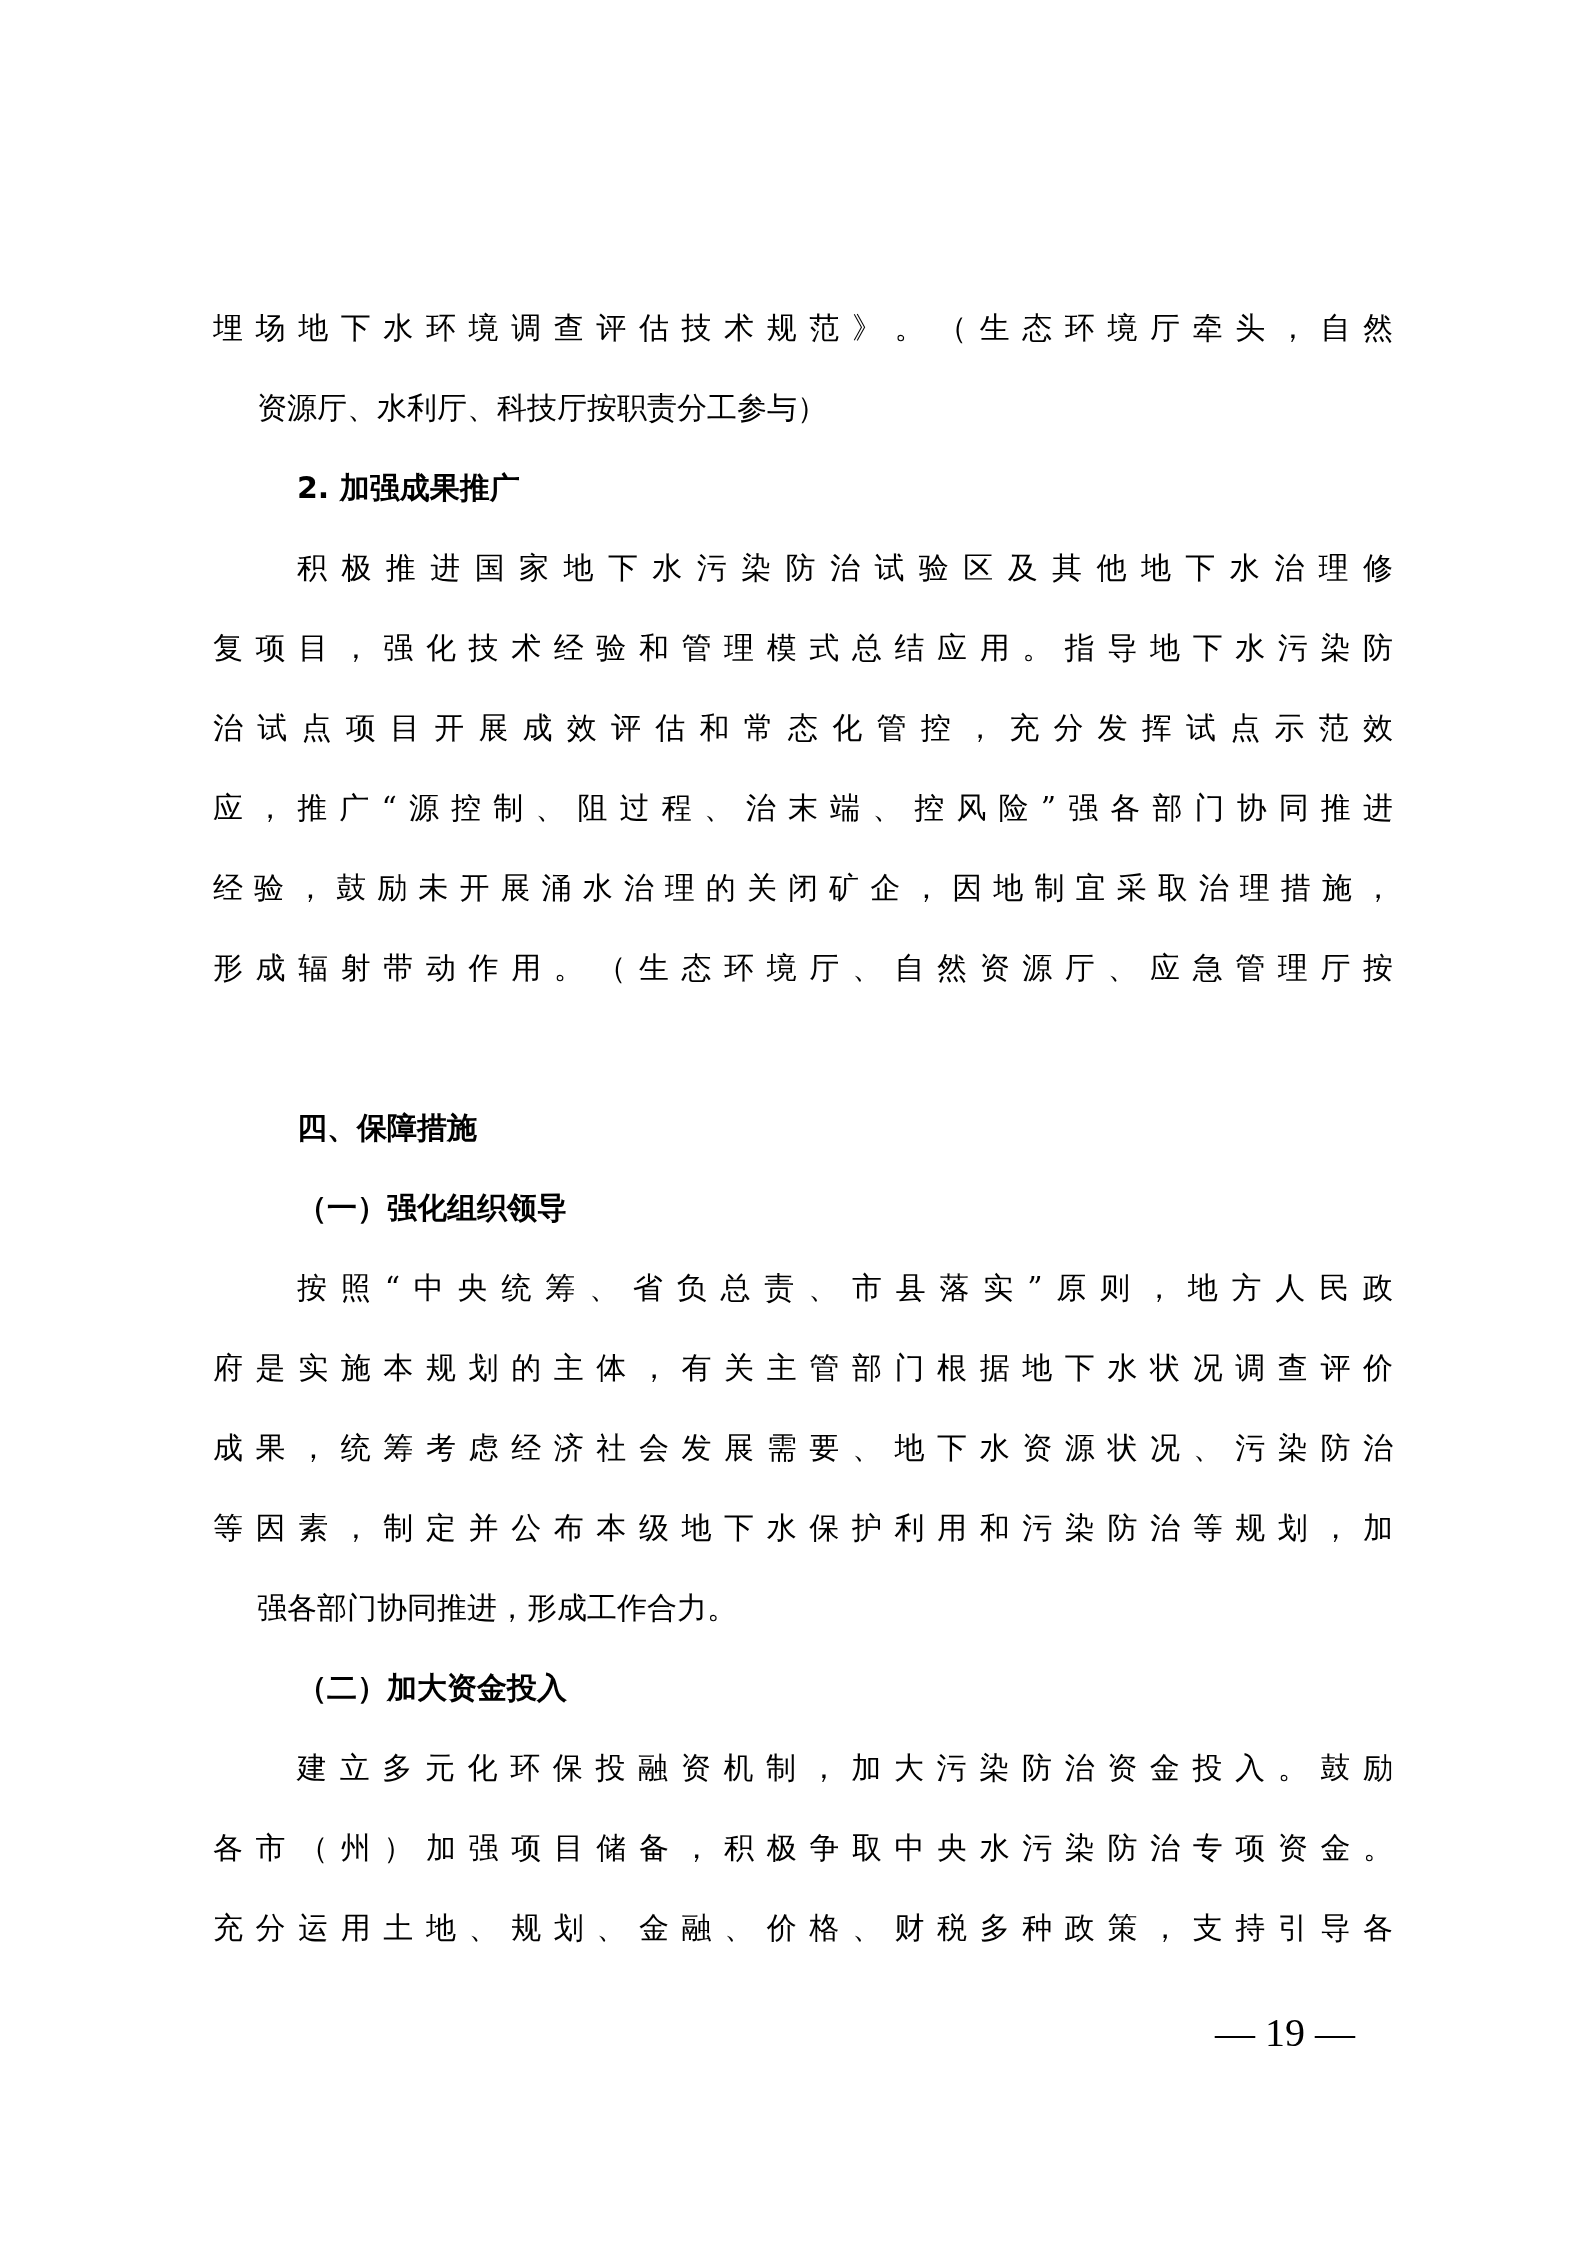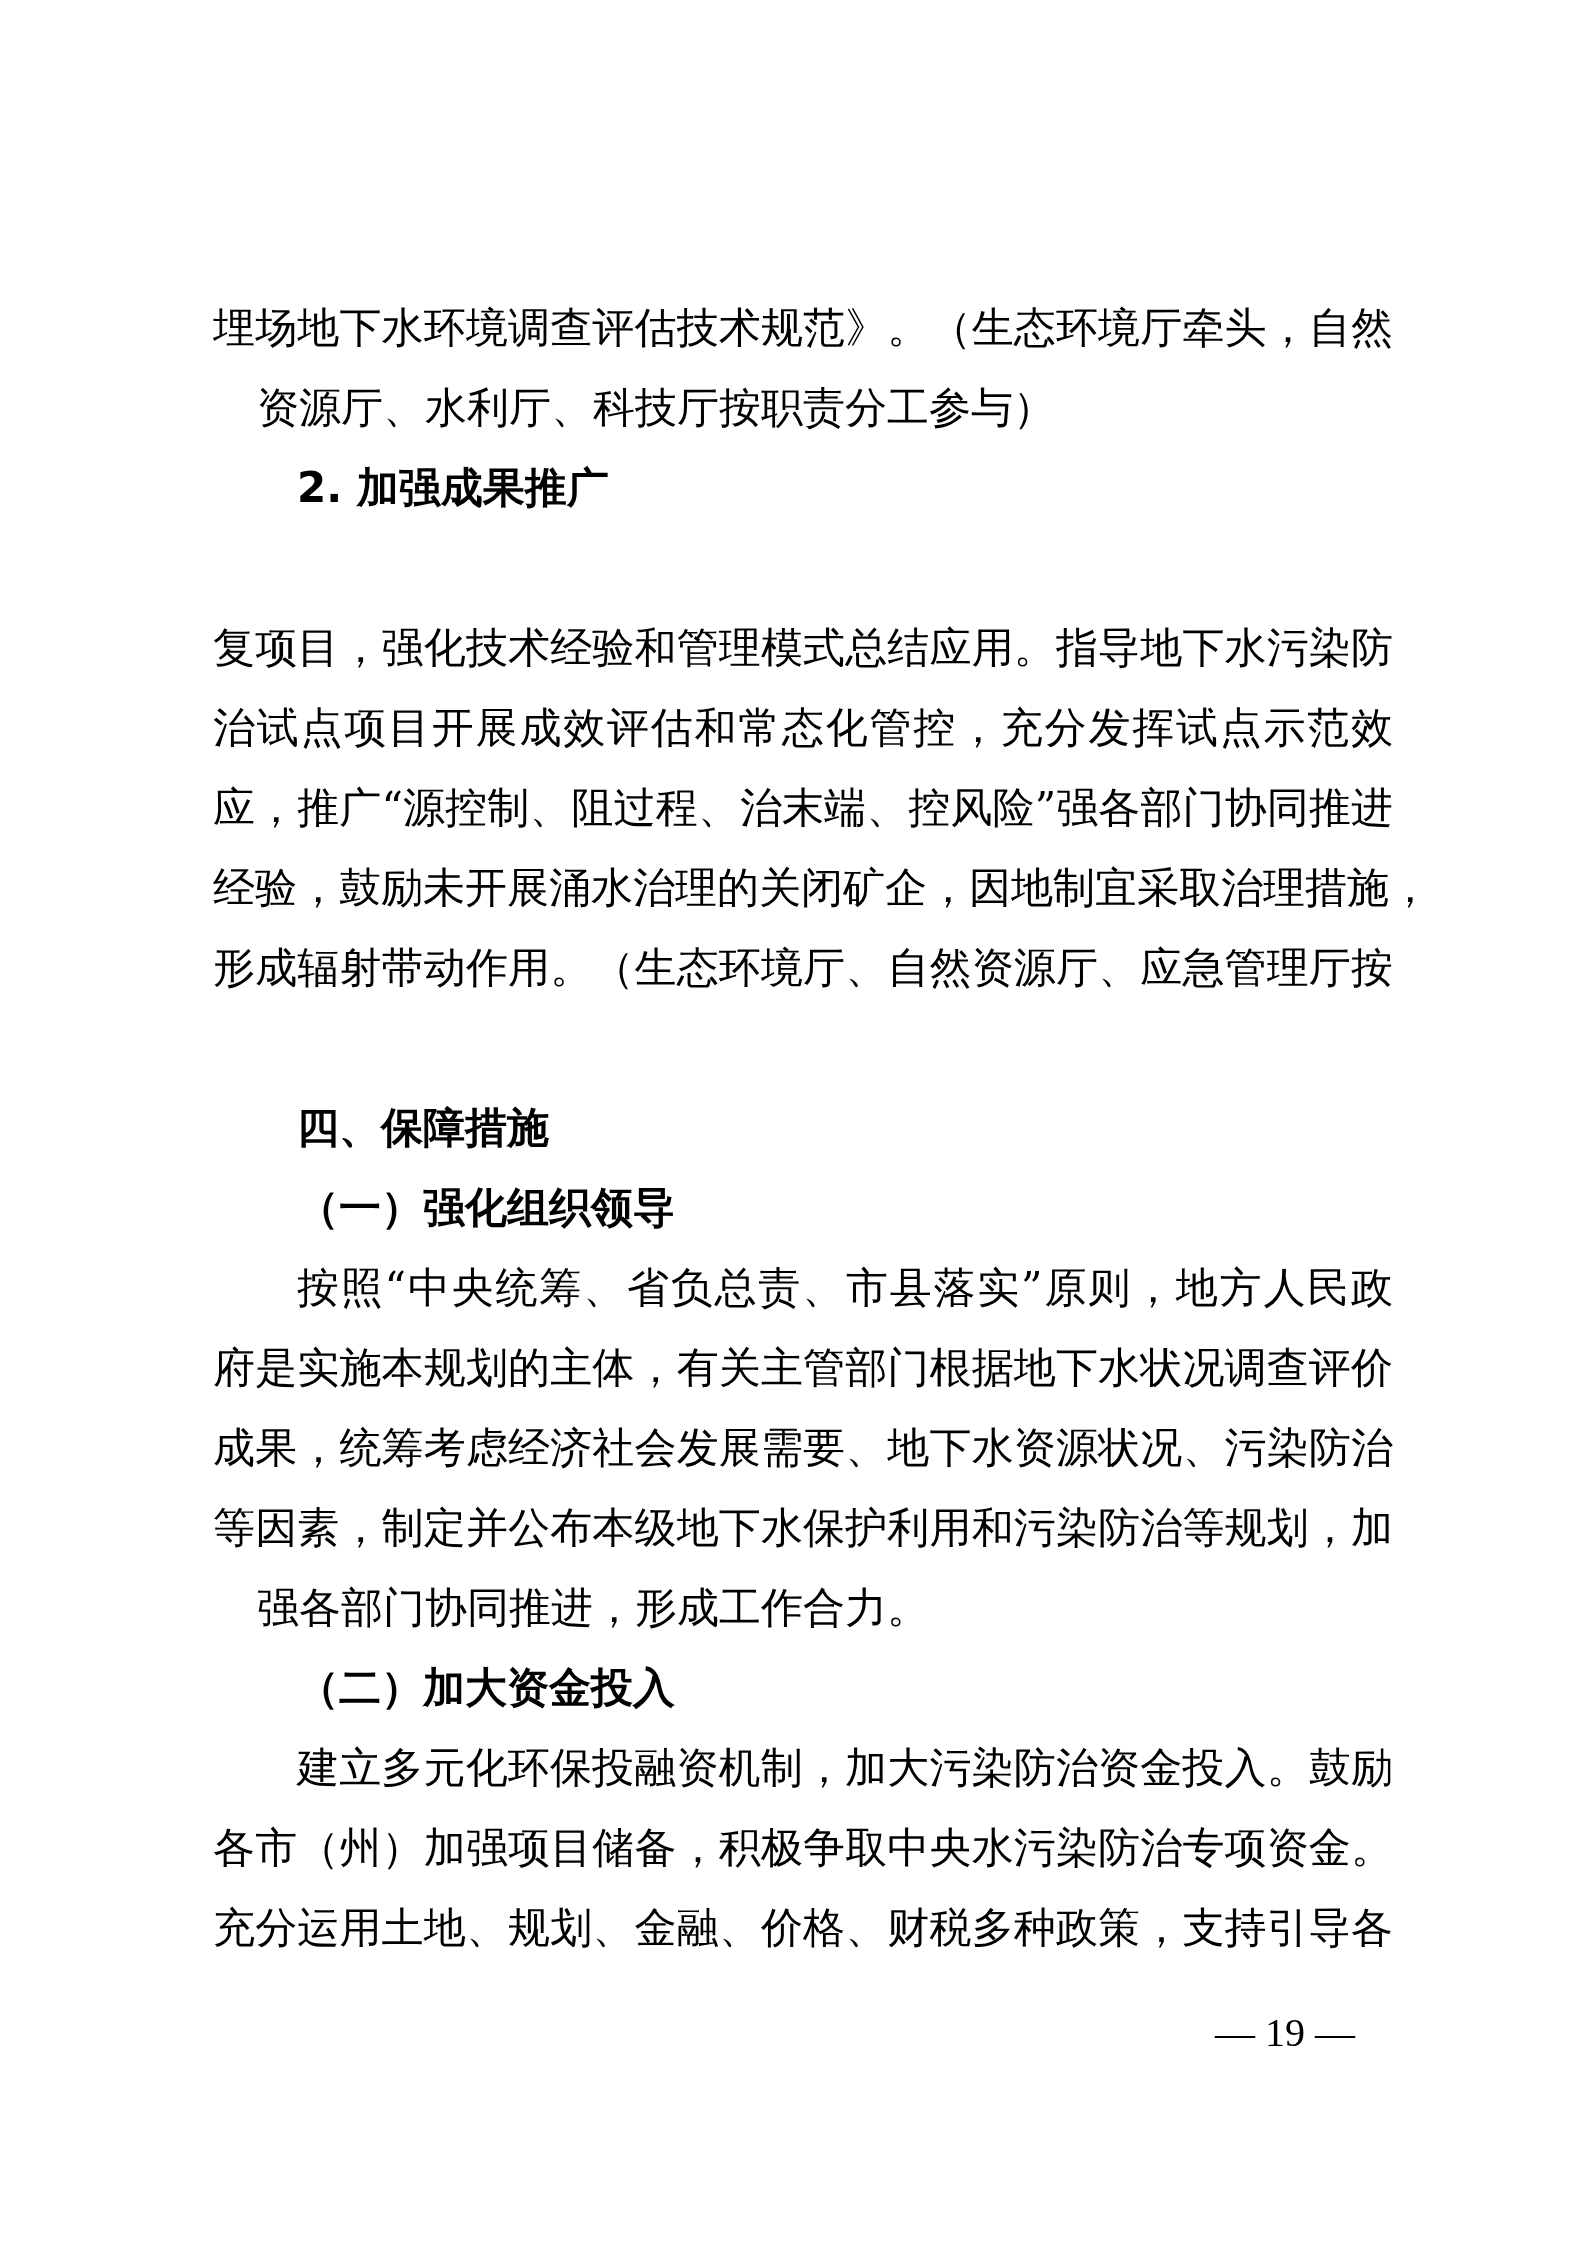--- a/index.html
+++ b/index.html
@@ -1,21 +1,21 @@
 <!DOCTYPE html>
 <html><head>
 <meta charset="utf-8">
 <style>
   html, body { margin:0; padding:0; background:#ffffff; }
   body { width:1587px; height:2245px; position:relative; overflow:hidden; color:#000; }
   .page { position:absolute; left:0; top:0; width:1587px; height:2245px; }
   .line {
     position:absolute; left:213px; width:1180px; height:60px;
     font-family: "DejaVu Serif", "Liberation Serif", serif;
-    font-size:42px; line-height:60px; white-space:nowrap;
+    font-size:30px; line-height:60px; white-space:nowrap;
     text-align:justify; text-align-last:justify; letter-spacing:0;
   }
   .line.last { text-align-last:left;margin-left:44px; }
   .indent { left:297px; width:1096px; }
   .h-sans { font-family:"DejaVu Sans", "Liberation Sans", sans-serif; font-weight:bold; text-align-last:left; }
   .h-kai { font-family:"DejaVu Serif", "Liberation Serif", serif; font-weight:bold; text-align-last:left; }
   .page-number {
     position:absolute; left:1210px; top:2008px; width:150px; height:50px;
     font-family:"Liberation Serif", "DejaVu Serif", serif; font-size:40px; line-height:50px;
     text-align:center; white-space:nowrap;
@@ -24,20 +24,21 @@
 </head>
 <body>
 
 <div class="page">
 
   <div class="line" style="top:298px">埋场地下水环境调查评估技术规范》。（生态环境厅牵头，自然</div>
   <div class="line last" style="top:378px">资源厅、水利厅、科技厅按职责分工参与）</div>
 
   <div class="line indent h-sans" style="top:458px">2.  加强成果推广</div>
 
+  <div class="line indent" style="top:538px">积极推进国家地下水污染防治试验区及其他地下水治理修</div>
   <div class="line" style="top:618px">复项目，强化技术经验和管理模式总结应用。指导地下水污染防</div>
   <div class="line" style="top:698px">治试点项目开展成效评估和常态化管控，充分发挥试点示范效</div>
   <div class="line" style="top:778px">应，推广“源控制、阻过程、治末端、控风险”强各部门协同推进</div>
   <div class="line" style="top:858px">经验，鼓励未开展涌水治理的关闭矿企，因地制宜采取治理措施，</div>
   <div class="line" style="top:938px">形成辐射带动作用。（生态环境厅、自然资源厅、应急管理厅按</div>
 
   <div class="line indent h-sans" style="top:1098px">四、保障措施</div>
 
   <div class="line indent h-kai" style="top:1178px">（一）强化组织领导</div>
   <div class="line indent" style="top:1258px">按照“中央统筹、省负总责、市县落实”原则，地方人民政</div>

